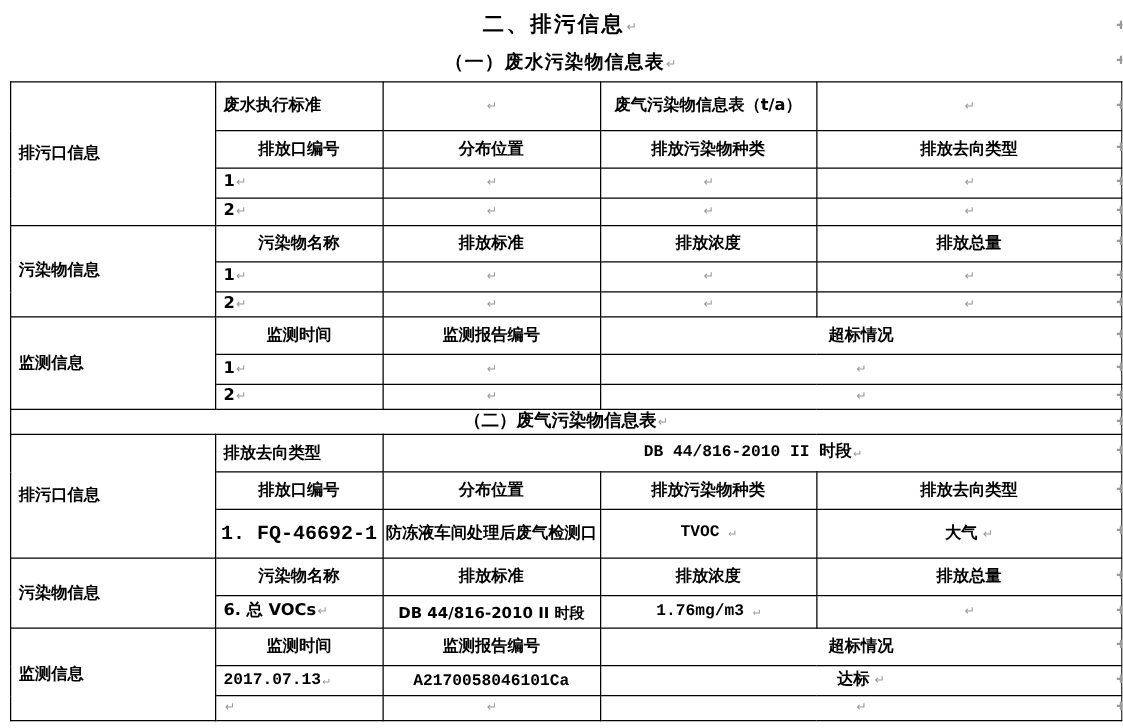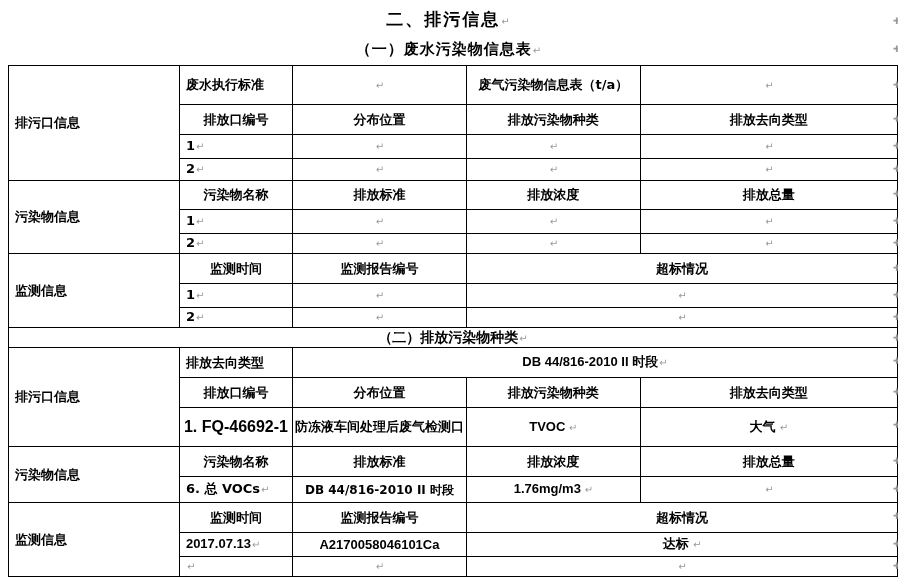--- a/index.html
+++ b/index.html
@@ -8,21 +8,21 @@
   .title { position:absolute; left:0; width:898px; text-align:center; font-weight:bold; }
   .t1 { top:8px; font-size:17px; letter-spacing:2px; }
   .t2 { top:40px; font-size:15px; letter-spacing:1px; }
   .pm { color:#9a9a9a; font-weight:normal; font-size:10px; margin-left:1px; }
   table.doc { position:absolute; left:8px; top:65px; border-collapse:collapse; table-layout:fixed; }
   table.doc td { border:1.5px solid #000; padding:0 6px; font-size:13px; font-weight:bold;
                  vertical-align:middle; white-space:nowrap; overflow:hidden; line-height:16px; }
   td.c { text-align:center; }
   td.l { text-align:left; }
   td.sec { font-size:14px; padding-left:8px; }
-  td.mono { font-family:Liberation Sans, sans-serif; font-size:13px; }
+  td.mono { font-family:Liberation Mono, monospace; font-size:13px; }
   td.wrap { white-space:normal; line-height:16px; }
   .rm { position:absolute; left:893px; color:#9a9a9a; font-size:9px; }
 </style>
 </head>
 <body>
 
 <div class="title t1"><span>二、排污信息</span><span class="pm">↵</span></div>
 <div class="title t2"><span>（一）废水污染物信息表</span><span class="pm">↵</span></div>
 
 <table class="doc">
@@ -92,21 +92,21 @@
     <td class="c"><span></span><span class="pm">↵</span></td>
     <td class="c" colspan="2"><span></span><span class="pm">↵</span></td>
   </tr>
   <tr style="height:20px">
     <td class="l"><span>2</span><span class="pm">↵</span></td>
     <td class="c"><span></span><span class="pm">↵</span></td>
     <td class="c" colspan="2"><span></span><span class="pm">↵</span></td>
   </tr>
 
   <tr style="height:20px">
-    <td colspan="5" class="c" style="font-size:14px"><span>（二）排放污染物种类</span><span class="pm">↵</span></td>
+    <td colspan="5" class="c" style="font-size:14px"><span>（二）废气污染物信息表</span><span class="pm">↵</span></td>
   </tr>
 
   <tr style="height:30px">
     <td rowspan="3" class="l sec"><span>排污口信息</span></td>
     <td class="l"><span>排放去向类型</span></td>
     <td colspan="3" class="c mono"><span>DB 44/816-2010  II 时段</span><span class="pm">↵</span></td>
   </tr>
   <tr style="height:30px">
     <td class="c">排放口编号</td>
     <td class="c">分布位置</td>

